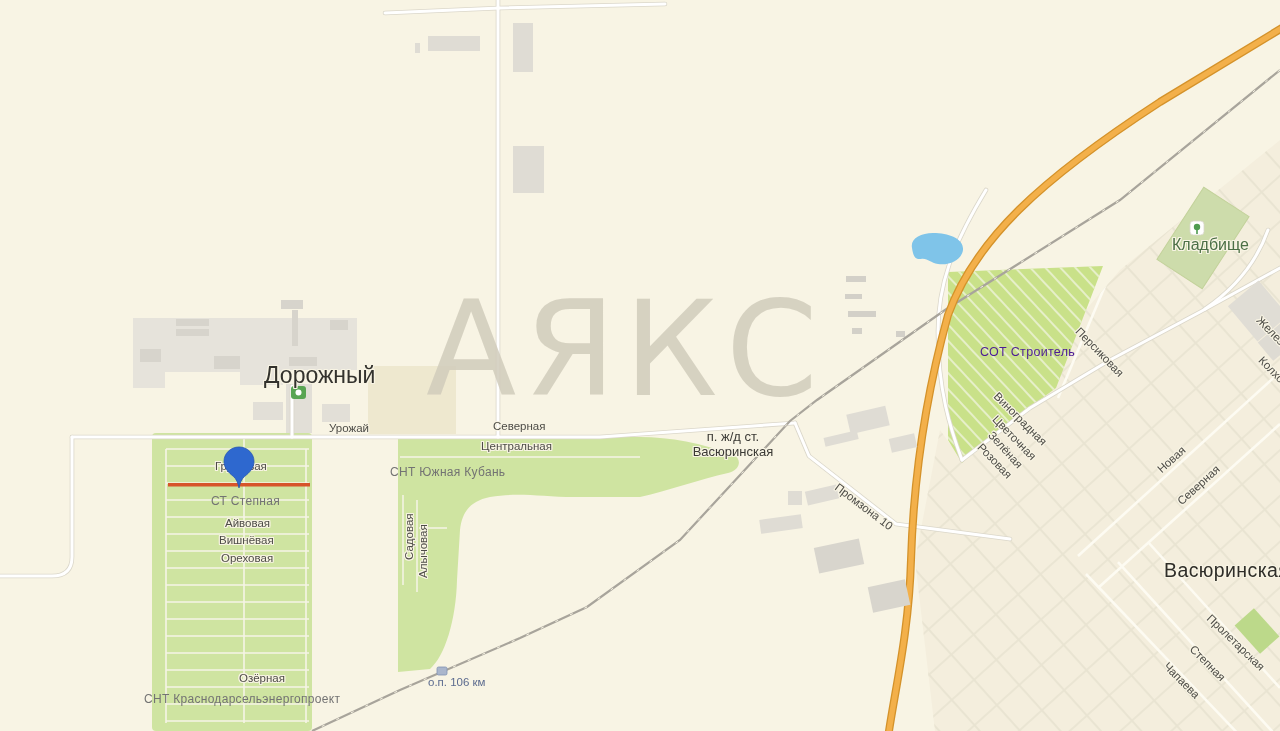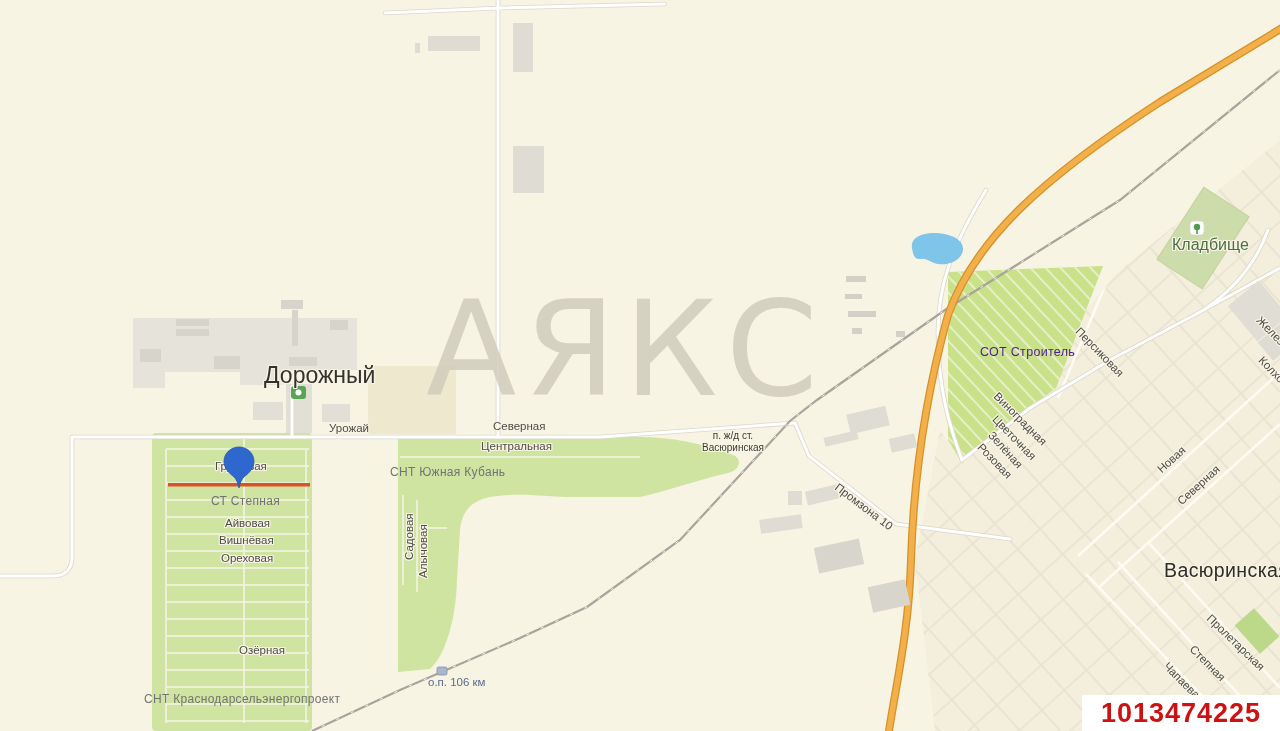--- a/index.html
+++ b/index.html
@@ -6,21 +6,21 @@
   .map{position:relative;width:1280px;height:731px;overflow:hidden;background:#f8f4e4;
        font-family:"Liberation Sans",sans-serif;}
   .map svg.base{position:absolute;left:0;top:0;}
   .lbl{position:absolute;white-space:nowrap;color:#4d4c47;font-size:11.5px;z-index:20;
        text-shadow:-1px 0 #f8f4e4,1px 0 #f8f4e4,0 -1px #f8f4e4,0 1px #f8f4e4,
                    -1px -1px #f8f4e4,1px 1px #f8f4e4,1px -1px #f8f4e4,-1px 1px #f8f4e4;}
   .area{color:#737373;font-size:12px;letter-spacing:.3px;text-shadow:none;}
   .area-on-green{color:#4c1d95;font-size:12.5px;}
   .place{color:#33322d;font-size:23px;}
   .place-big{color:#2f2e29;font-size:19.5px;letter-spacing:.4px;}
-  .station{color:#3b3a35;font-size:10px;text-align:center;line-height:1.15;}
+  .station{color:#3b3a35;font-size:13px;text-align:center;line-height:1.15;}
   .cemetery-lbl{color:#4c7046;font-size:16px;}
   .railstop-lbl{color:#5c6b8f;font-size:11.5px;}
   .rot{transform-origin:0 0;}
   .rot-bl{transform-origin:0 100%;}
   .watermark{position:absolute;left:426px;top:283px;z-index:15;font-weight:normal;
        font-size:132px;line-height:1;letter-spacing:8px;color:rgba(208,203,187,0.85);
        font-family:"DejaVu Sans","Liberation Sans",sans-serif;}
   .pin{position:absolute;left:221px;top:444px;width:36px;height:48px;z-index:60;}
   .id-badge{position:absolute;left:1082px;top:695px;width:198px;height:36px;z-index:100;
        background:#ffffff;display:flex;align-items:center;justify-content:center;
@@ -192,38 +192,35 @@
   <div class="lbl area" style="left:144px;top:692px;">СНТ Краснодарсельэнергопроект</div>
   <div class="lbl area area-on-green" style="left:980px;top:345px;">СОТ Строитель</div>
 
   <div class="lbl" style="left:329px;top:422px;">Урожай</div>
   <div class="lbl" style="left:493px;top:420px;">Северная</div>
   <div class="lbl" style="left:481px;top:440px;">Центральная</div>
   <div class="lbl" style="left:215px;top:460px;">Грушёвая</div>
   <div class="lbl" style="left:225px;top:517px;">Айвовая</div>
   <div class="lbl" style="left:219px;top:534px;">Вишнёвая</div>
   <div class="lbl" style="left:221px;top:552px;">Ореховая</div>
-  <div class="lbl" style="left:219px;top:644px;padding-left:20px;">Озёрная</div>
+  <div class="lbl" style="left:219px;top:672px;padding-left:20px;">Озёрная</div>
   <div class="lbl rot" style="left:403px;top:560px;transform:rotate(-90deg);">Садовая</div>
   <div class="lbl rot" style="left:417px;top:578px;transform:rotate(-90deg);">Алычовая</div>
   <div class="lbl rot" style="left:840px;top:481px;transform:rotate(37deg);">Промзона 10</div>
   <div class="lbl rot" style="left:1082px;top:325px;transform:rotate(46deg);">Персиковая</div>
   <div class="lbl rot" style="left:1000px;top:390px;transform:rotate(45deg);">Виноградная</div>
   <div class="lbl rot" style="left:999px;top:413px;transform:rotate(46deg);">Цветочная</div>
   <div class="lbl rot" style="left:995px;top:429px;transform:rotate(48deg);">Зелёная</div>
   <div class="lbl rot" style="left:984px;top:441px;transform:rotate(46deg);">Розовая</div>
   <div class="lbl rot-bl" style="left:1163px;top:463px;transform:rotate(-42deg);">Новая</div>
   <div class="lbl rot-bl" style="left:1183px;top:495px;transform:rotate(-42deg);">Северная</div>
   <div class="lbl rot" style="left:1213px;top:612px;transform:rotate(44deg);">Пролетарская</div>
   <div class="lbl rot" style="left:1196px;top:643px;transform:rotate(45deg);">Степная</div>
   <div class="lbl rot" style="left:1170px;top:660px;transform:rotate(45deg);">Чапаева</div>
   <div class="lbl rot" style="left:1263px;top:314px;transform:rotate(46deg);">Железнодорожная</div>
   <div class="lbl rot" style="left:1265px;top:354px;transform:rotate(46deg);">Колхозная</div>
 
   <svg class="pin" viewBox="0 0 36 48">
     <path d="M18,3 C9.5,3 3,9.5 3,17.5 C3,24 7.5,28.5 12.5,32.5 C15.5,35 17.2,39.5 18,44 C18.8,39.5 20.5,35 23.5,32.5 C28.5,28.5 33,24 33,17.5 C33,9.5 26.5,3 18,3 Z" fill="#2e68cf" stroke="#2456b0" stroke-width="0.8"></path>
   </svg>
 
-  <div class="id-badge">
-    <span>1013474225</span>
-  </div>
 
 </div>
 
 </body></html>

